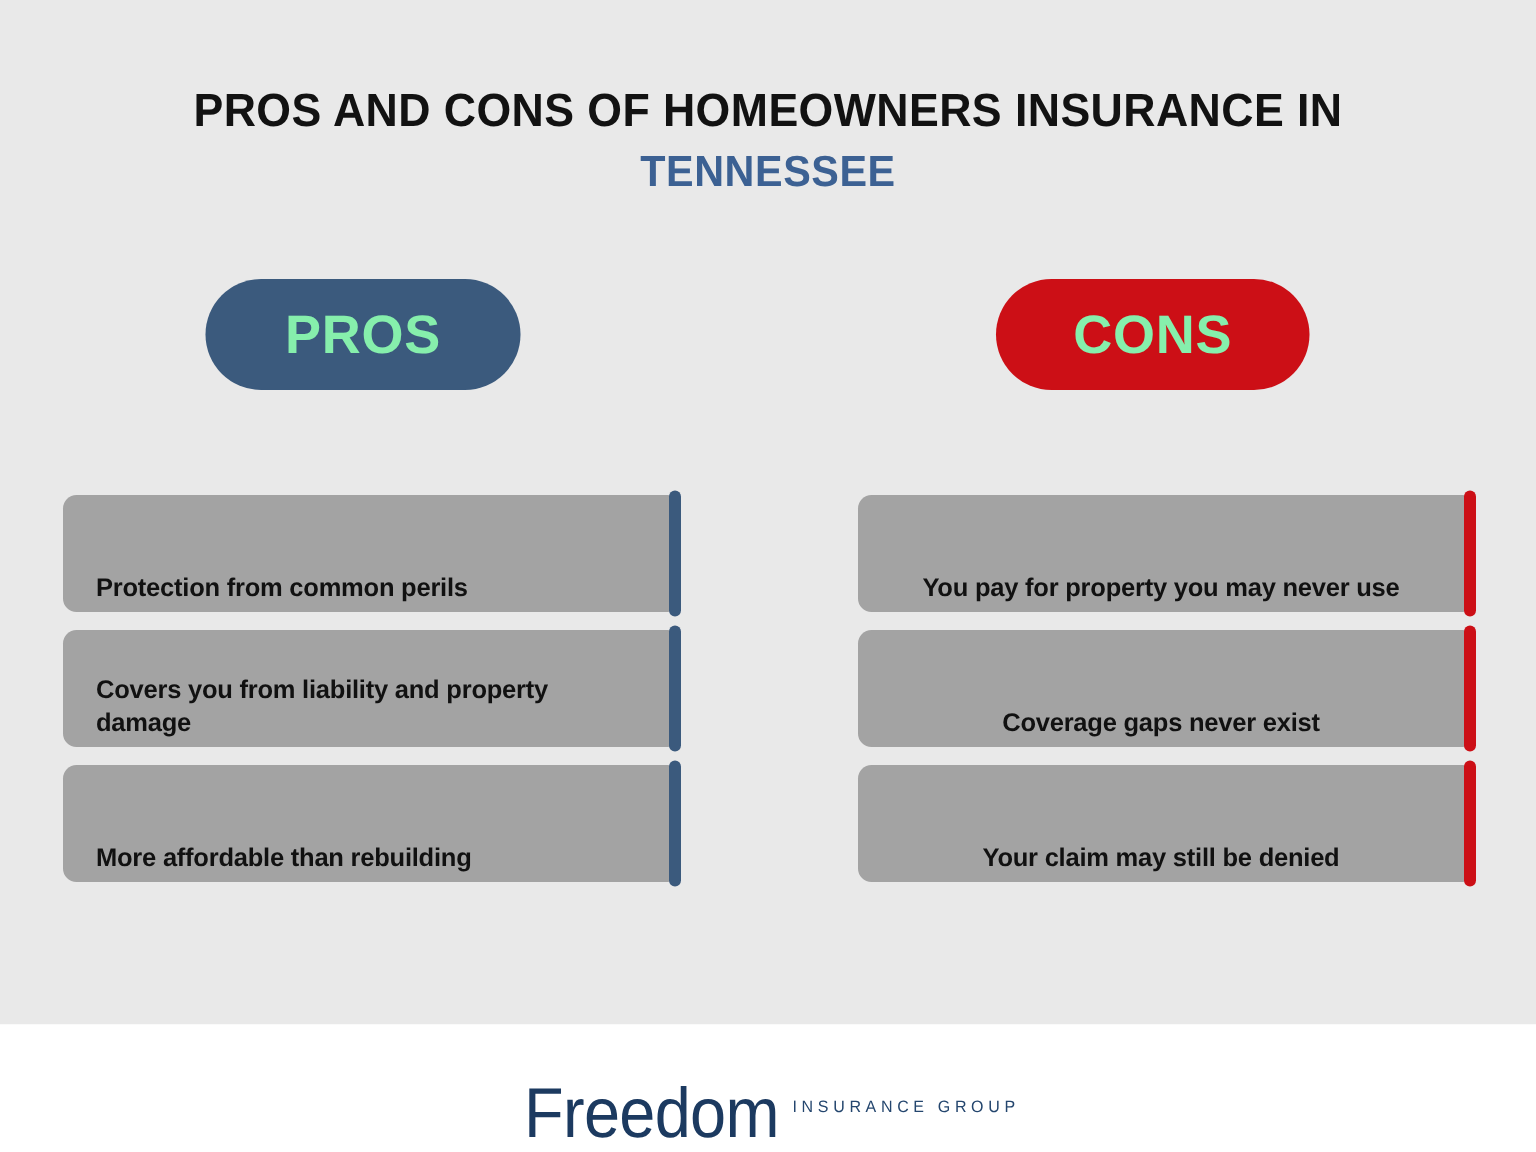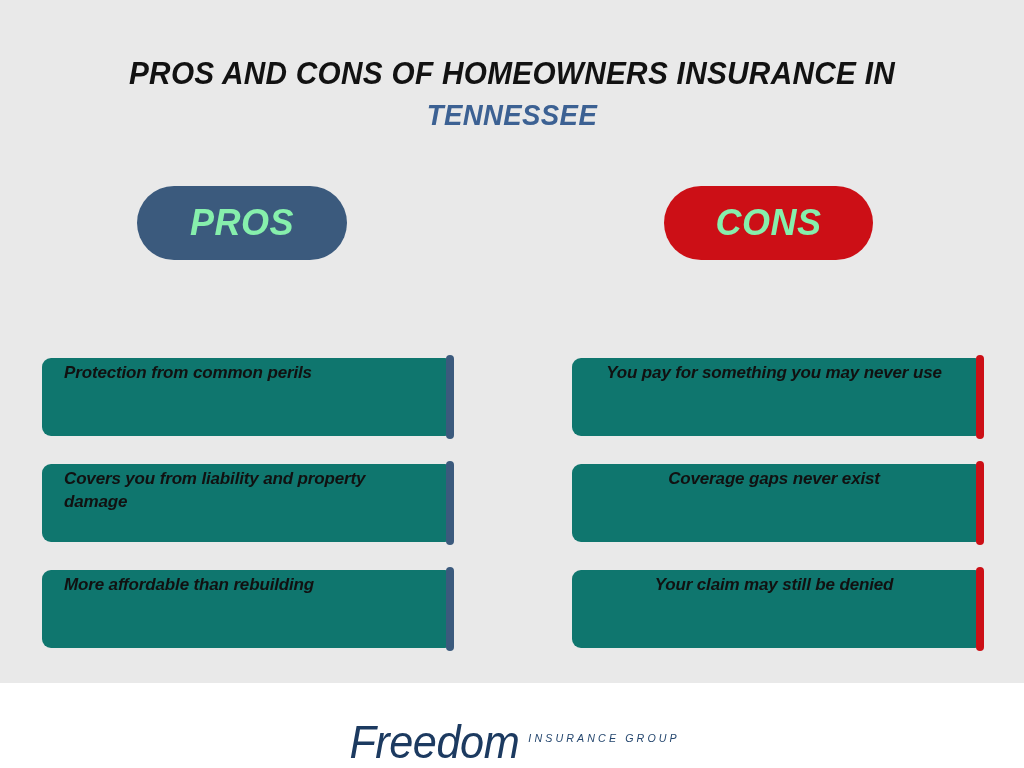--- a/index.html
+++ b/index.html
@@ -13,21 +13,20 @@
     overflow: hidden;
     background: #ffffff;
     font-family: "Liberation Sans", sans-serif;
   }
 
   .page {
     position: relative;
     width: 841px;
     height: 768px;
     box-sizing: border-box;
-    font-style: italic;
   }
 
   
   .canvas {
     position: absolute;
     left: 0;
     top: 0;
     width: 1024px;
     height: 683px;
     background: #e9e9e9;
@@ -95,26 +94,25 @@
   }
   .column-pros { left: 42px; }
   .column-cons { left: 572px; }
 
   .card {
     position: relative;
     box-sizing: border-box;
     width: 412px;
     height: 78px;
     margin-bottom: 12px;
-    background: #0f766e;
+    background: #a3a3a3;
     border-radius: 9px;
     display: flex;
-    align-items: flex-start;
+    align-items: flex-end;
     padding: 4px 40px 4px 22px;
-    margin-top: 28px;
   }
   .card-text {
     font-size: 17px;
     font-weight: bold;
     color: #111111;
     line-height: 1.33;
     letter-spacing: -0.15px;
   }
   .column-cons .card {
     padding: 4px 40px 4px 32px;
@@ -202,21 +200,21 @@
         <span class="accent accent-blue"></span>
       </div>
       <div class="card">
         <span class="card-text">More affordable than rebuilding</span>
         <span class="accent accent-blue"></span>
       </div>
     </div>
 
     <div class="column column-cons">
       <div class="card">
-        <span class="card-text">You pay for something you may never use</span>
+        <span class="card-text">You pay for property you may never use</span>
         <span class="accent accent-red"></span>
       </div>
       <div class="card">
         <span class="card-text">Coverage gaps never exist</span>
         <span class="accent accent-red"></span>
       </div>
       <div class="card">
         <span class="card-text">Your claim may still be denied</span>
         <span class="accent accent-red"></span>
       </div>

